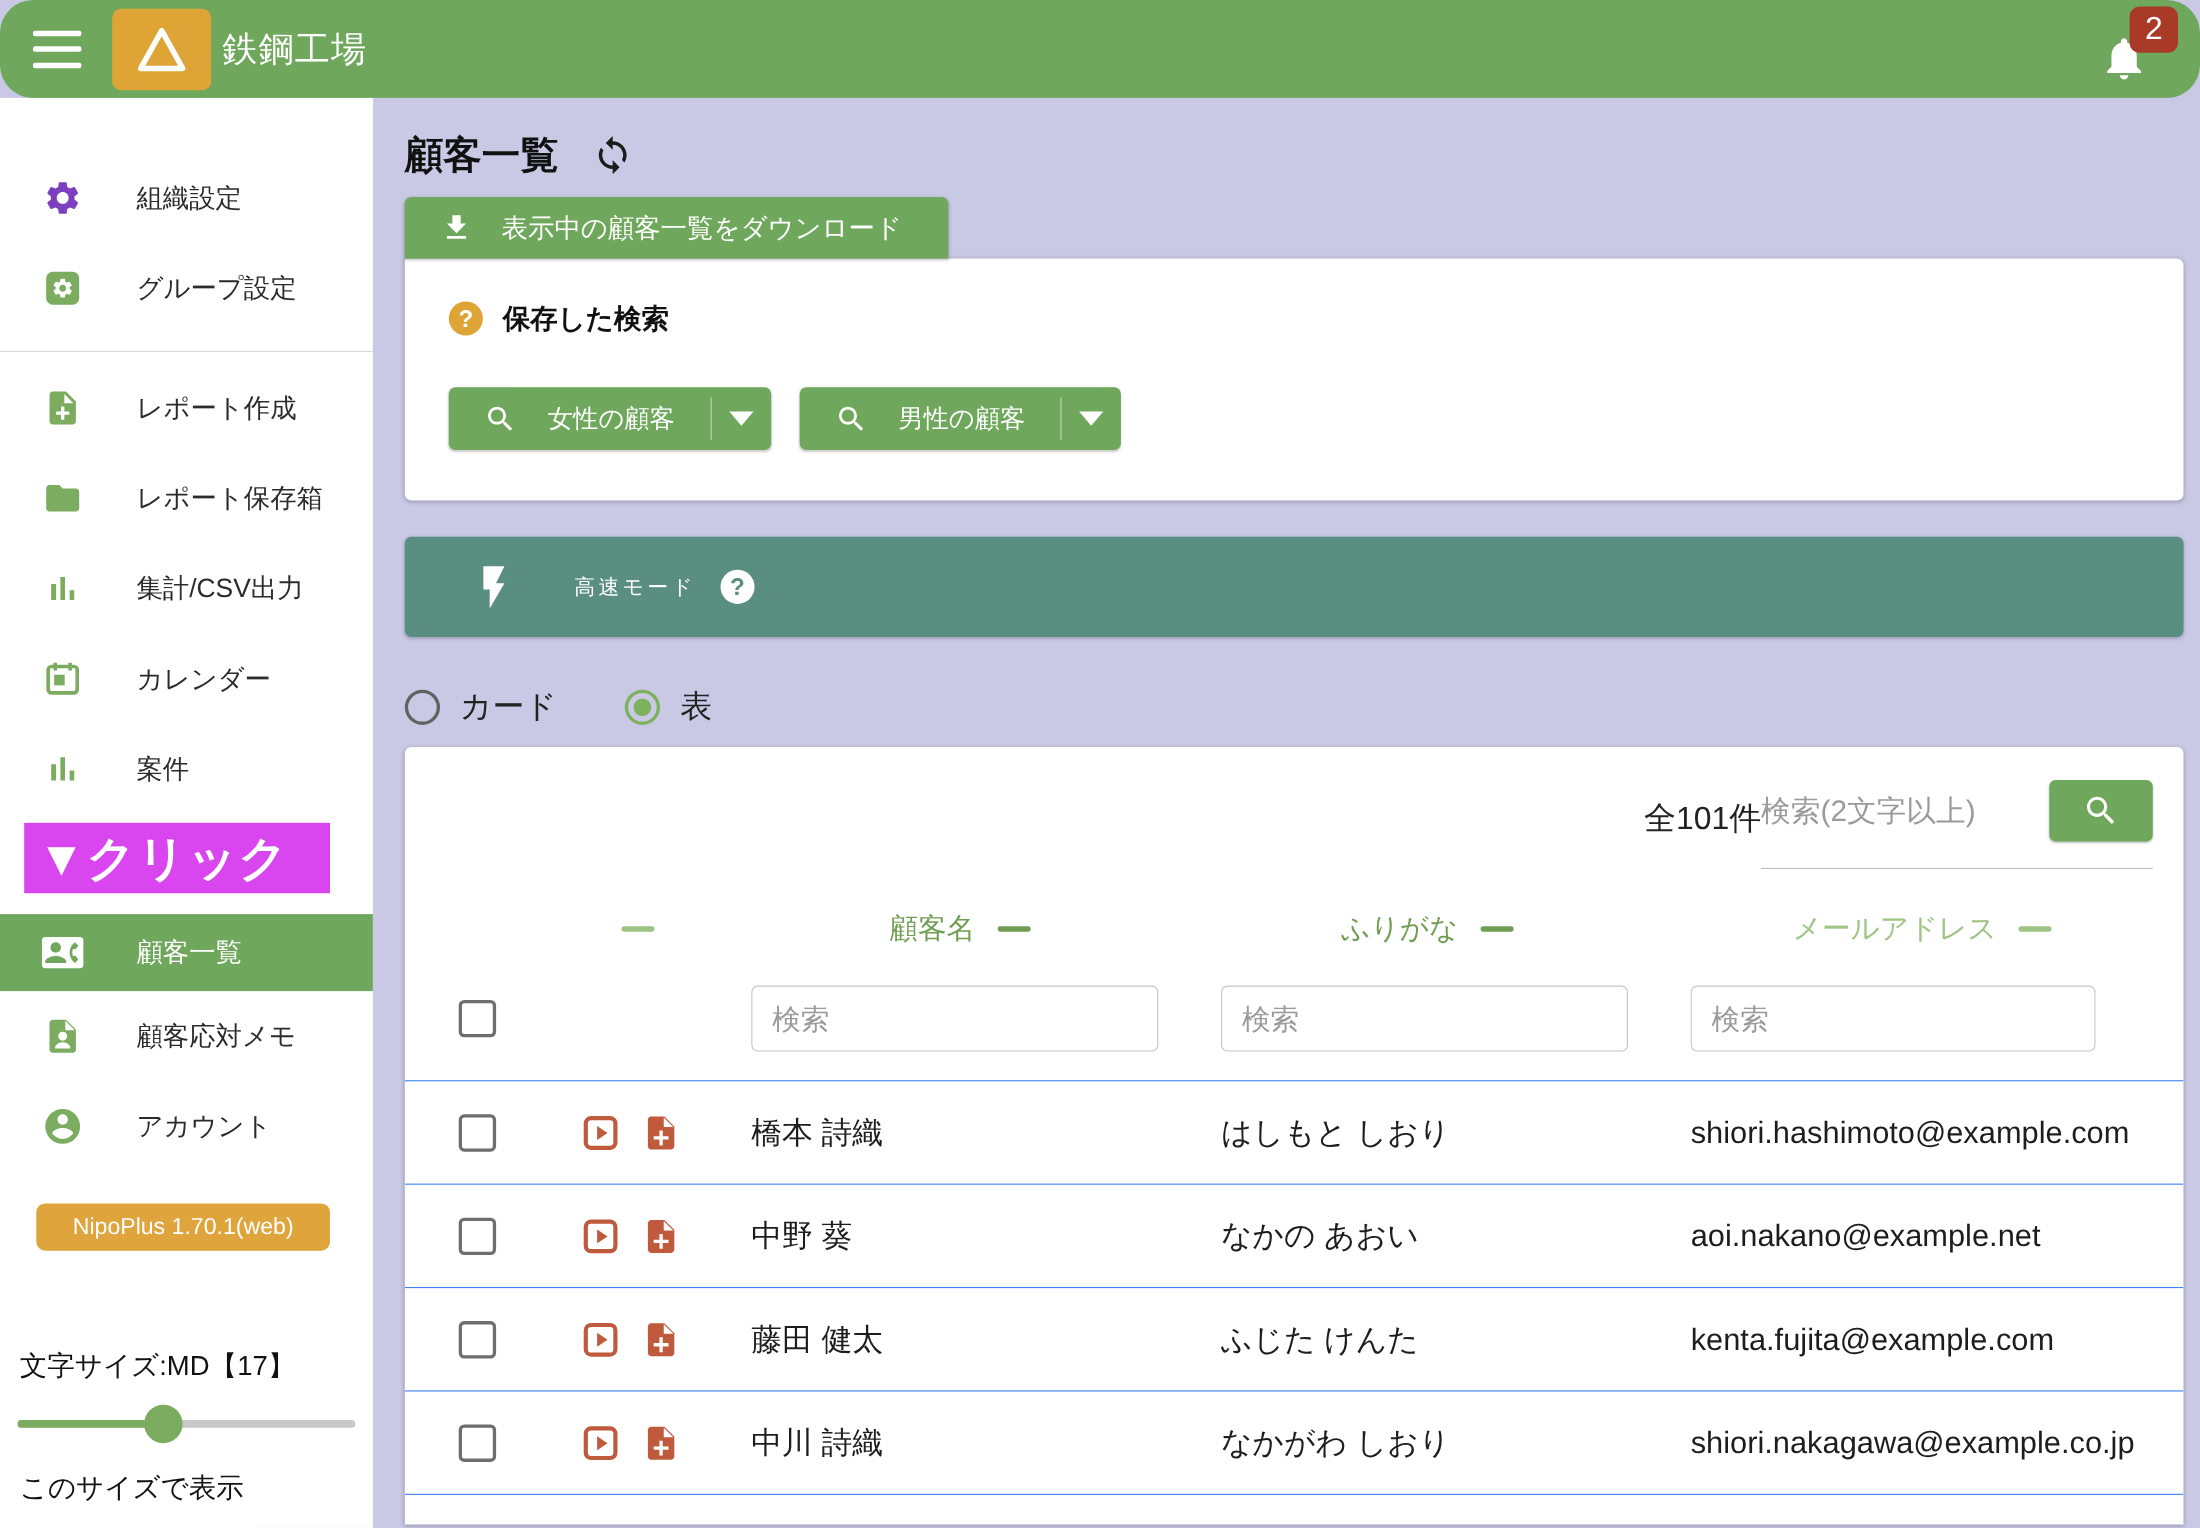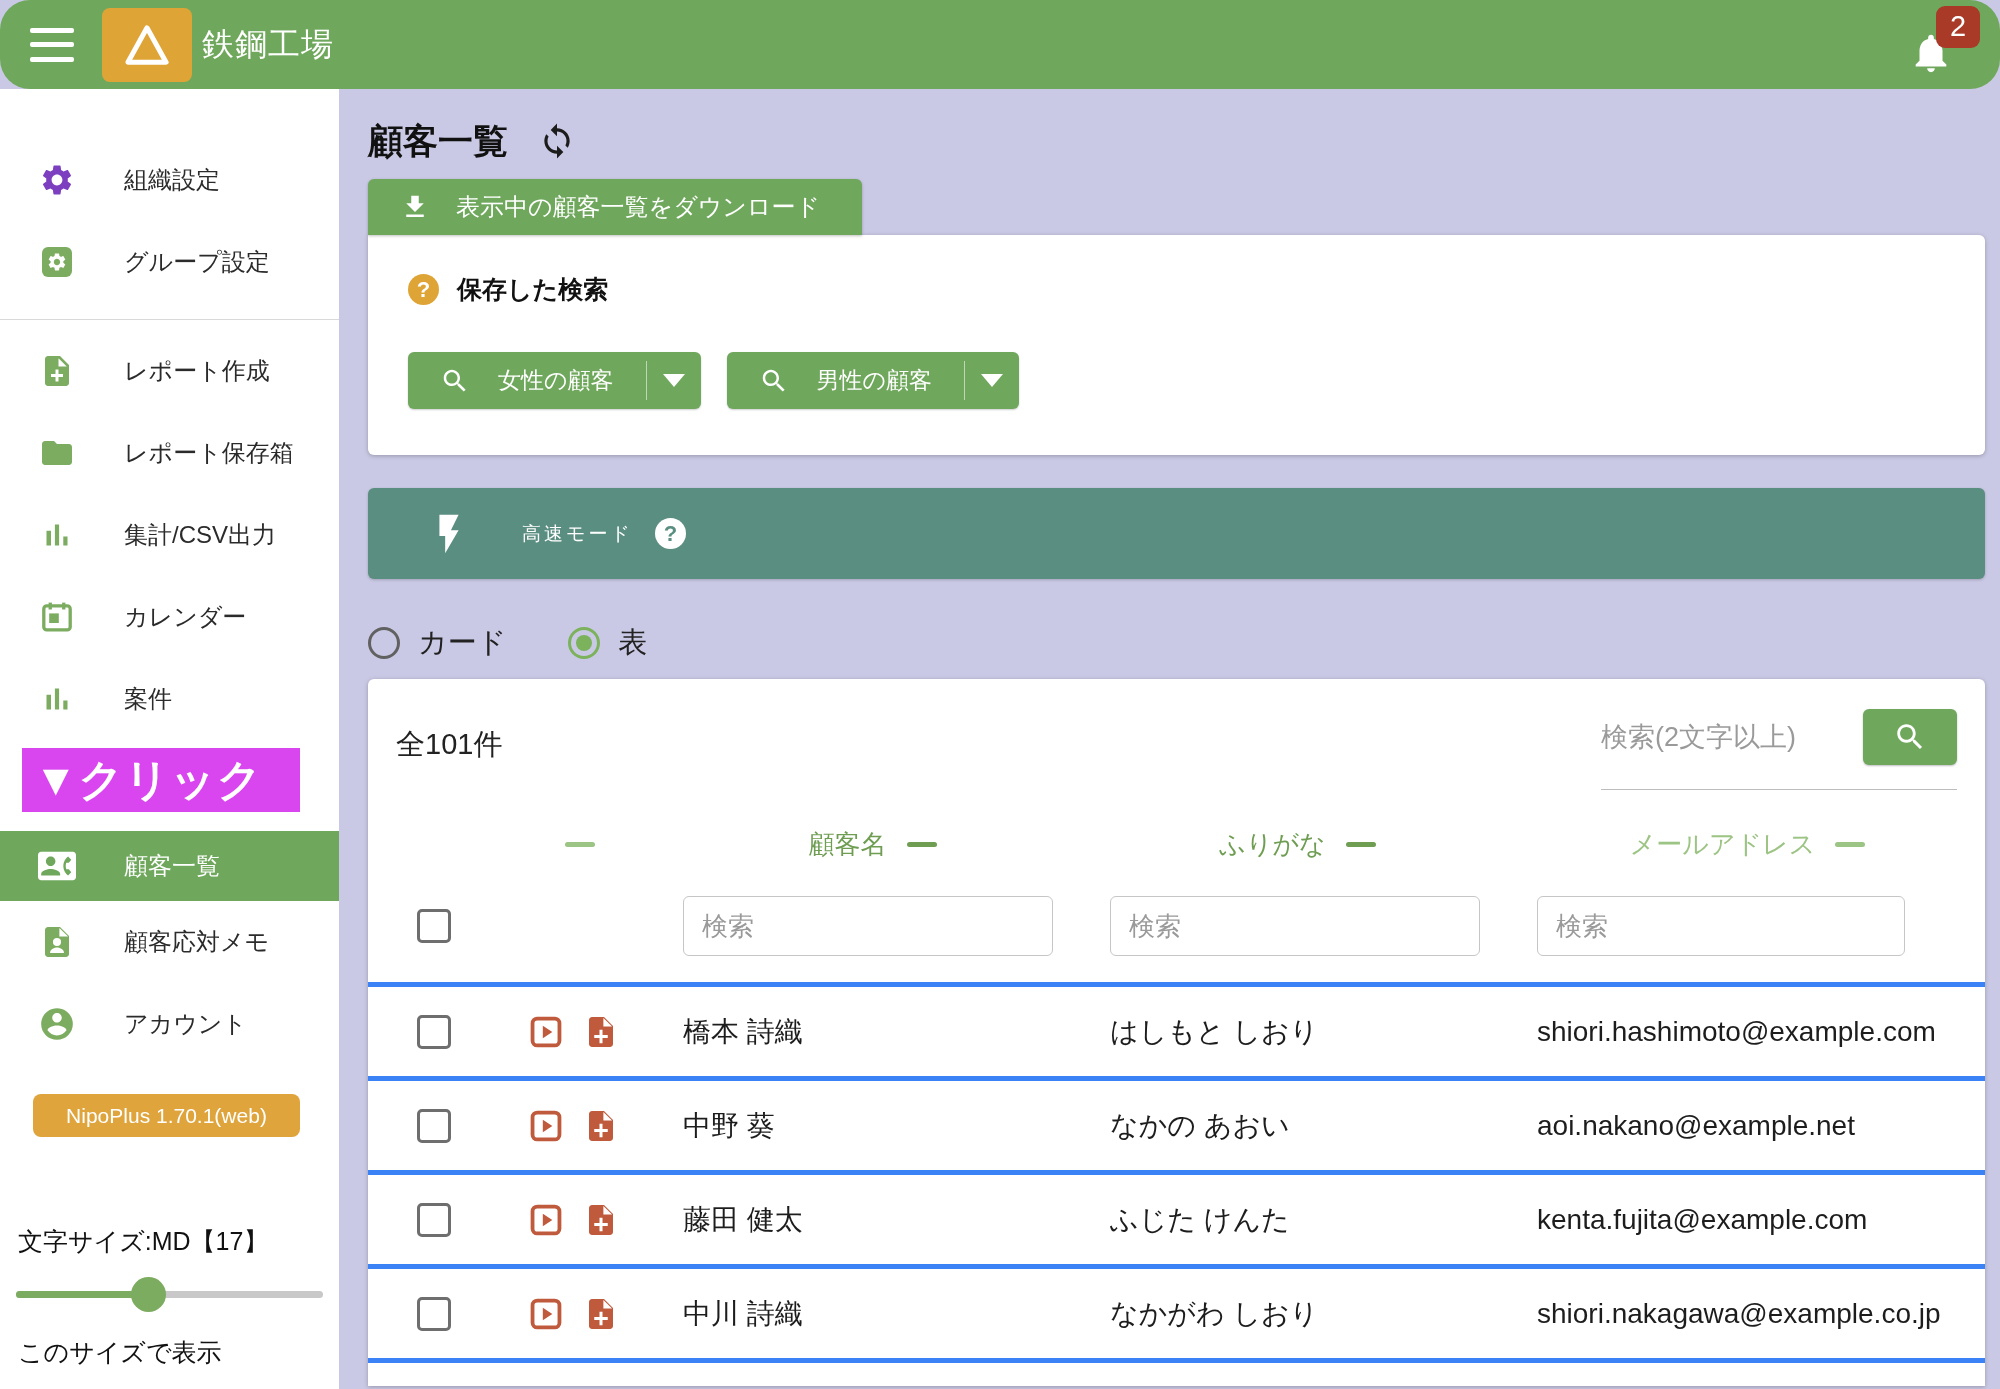--- a/index.html
+++ b/index.html
@@ -60,42 +60,42 @@
   .fast-label { font-size:19px; letter-spacing:3px; margin-left:50px; }
   .help-dot.white { background:#fff; color:#5A8E80; margin-left:22px; }
   .radio-row { margin-top:44px; display:flex; align-items:center; gap:18px; font-size:29px; color:#222; }
   .radio { width:32px; height:32px; border-radius:50%; border:3px solid #616161; position:relative; cursor:pointer; flex:none; }
   .radio.sel { border-color:#7CB25C; }
   .radio.sel::after { content:""; position:absolute; left:5px; top:5px; width:16px; height:16px; border-radius:50%; background:#7CB25C; }
   .radio-gap { width:26px; }
 
   
   .table-card { margin-top:16px; height:707px; border-radius:6px 6px 0 0; padding-top:30px; overflow:hidden; }
-  .table-top { display:flex; justify-content:space-between; align-items:flex-start; padding:0 28px; }
+  .table-top { display:flex; justify-content:flex-end; align-items:flex-start; padding:0 28px; }
   .total-label { font-size:29px; color:#222; margin-top:16px; }
   .tsearch { display:flex; align-items:flex-start; gap:16px; border-bottom:1px solid #bdbdbd; padding-bottom:24px; }
   .tsearch input { border:none; outline:none; background:transparent; font-size:27px; color:#444; width:246px; height:56px; font-family:inherit; }
   .tsearch input::placeholder { color:#9a9a9a; }
   .tsearch-btn { width:94px; height:56px; background:#6FA85C; border:none; border-radius:6px; display:flex; align-items:center; justify-content:center; cursor:pointer; box-shadow:0 1px 2px rgba(0,0,0,.25); }
   .tgrid { display:grid; grid-template-columns:132px 160px 425px 425px 1fr; }
   .hdr-row { margin-top:28px; height:52px; }
   .hcell { display:flex; align-items:center; justify-content:center; gap:20px; font-size:26px; cursor:pointer; }
   .hcell.dark { color:#6F9E53; }
   .hcell.light { color:#9CC484; }
   .dash { width:30px; height:5px; border-radius:3px; background:#9CC484; display:inline-block; cursor:pointer; }
   .dash.dark { background:#6F9E53; }
   .srch-row { height:112px; align-items:center; }
   .srch-row > div { display:flex; align-items:center; height:100%; }
   .cbx { width:34px; height:34px; border:3px solid #6e6e6e; border-radius:5px; margin-left:49px; cursor:pointer; flex:none; background:#fff; }
   .col-input { height:60px; border:1.5px solid #c6c6c6; border-radius:6px; font-size:26px; padding:0 18px; color:#444; outline:none; font-family:inherit; }
   .col-input::placeholder { color:#9a9a9a; }
   .ci-a { margin-left:23px; width:370px; }
   .ci-b { margin-left:25px; width:370px; }
   .ci-c { margin-left:27px; width:368px; }
-  .drow { height:94px; border-top:5px solid #3b82f6; }
+  .drow { height:94px; border-top:1px solid #3b82f6; }
   .drow > div { display:flex; align-items:center; }
   .acts { gap:18px; padding-left:27px; }
   .act-ic { color:#C05A3C; cursor:pointer; display:flex; }
   .cell-name { font-size:28px; color:#1d1d1d; padding-left:23px; }
   .cell-furi { font-size:28px; color:#1d1d1d; padding-left:25px; }
   .cell-mail { font-size:28px; color:#1d1d1d; padding-left:27px; }
 </style>
 </head>
 <body>
 

